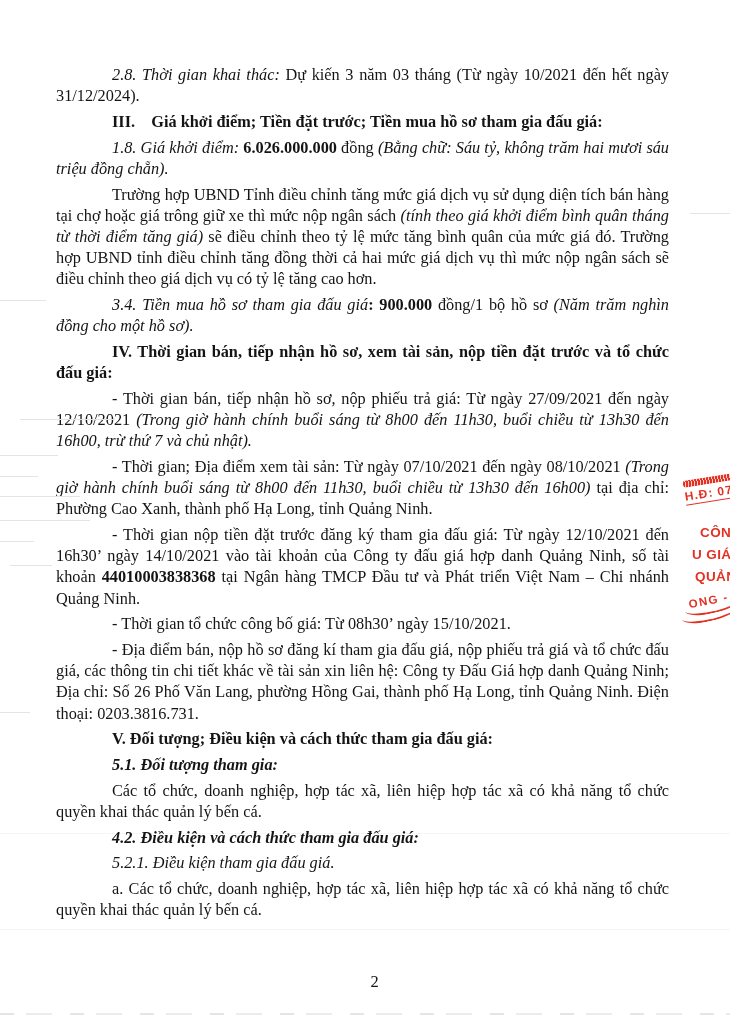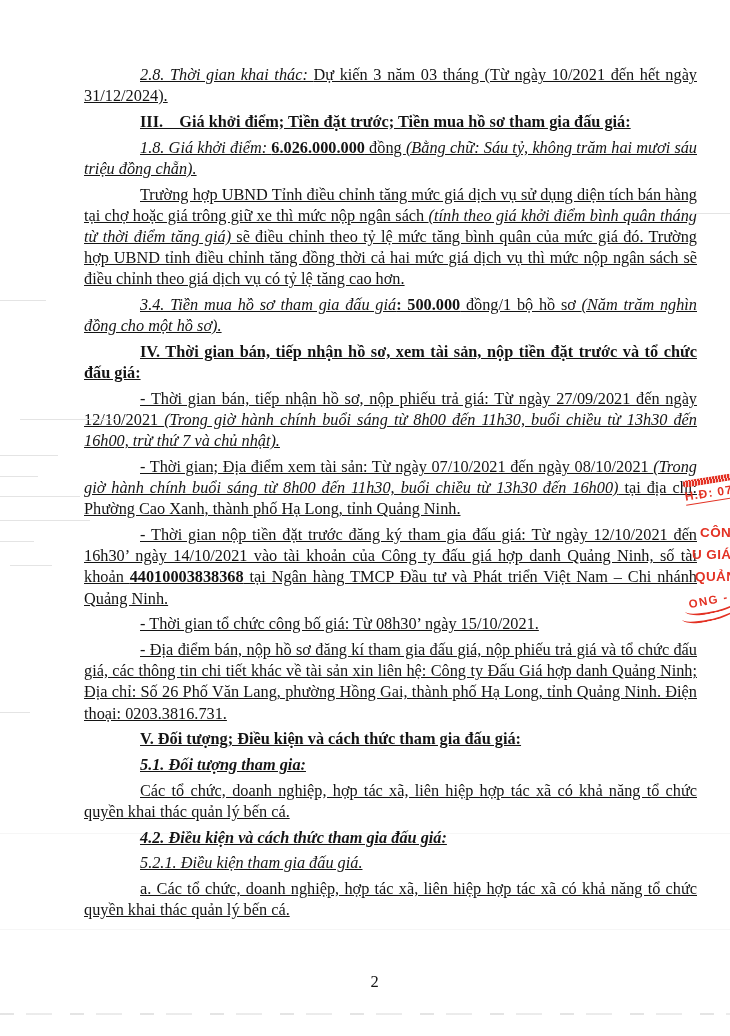--- a/index.html
+++ b/index.html
@@ -5,22 +5,22 @@
   html,body{margin:0;padding:0;background:#ffffff;}
   .page{
     position:relative;
     width:730px;height:1036px;
     background:#ffffff;
     overflow:hidden;
     font-family:"Liberation Serif","DejaVu Serif",serif;
     color:#141414;
   }
   .doc{
-    position:absolute;left:84px;top:64px;width:613px;
-    font-size:16.3px;line-height:21.2px;text-decoration:underline;
+    position:absolute;left:56px;top:64px;width:613px;
+    font-size:16.3px;line-height:21.2px;
   }
   .para{margin:0 0 4.5px 0;text-align:justify;text-indent:56px;}
   .b{font-weight:bold;}
   .i{font-style:italic;}
   .page-number{
     position:absolute;left:68px;top:972px;width:613px;
     text-align:center;font-size:16.5px;
   }
   
   .stamp{position:absolute;left:0;top:0;width:730px;height:1036px;pointer-events:none;}
@@ -71,21 +71,21 @@
 </head>
 <body>
 
 <div class="page">
 
   <div class="doc">
       <p class="para"><span class="i">2.8. Thời gian khai thác: </span><span>Dự kiến 3 năm 03 tháng (Từ ngày 10/2021 đến hết ngày 31/12/2024).</span></p>
       <p class="para"><span class="b">III. Giá khởi điểm; Tiền đặt trước; Tiền mua hồ sơ tham gia đấu giá:</span></p>
       <p class="para"><span class="i">1.8. Giá khởi điểm: </span><span class="b">6.026.000.000</span><span> đồng </span><span class="i">(Bằng chữ: Sáu tỷ, không trăm hai mươi sáu triệu đồng chẵn).</span></p>
       <p class="para"><span>Trường hợp UBND Tỉnh điều chỉnh tăng mức giá dịch vụ sử dụng diện tích bán hàng tại chợ hoặc giá trông giữ xe thì mức nộp ngân sách </span><span class="i">(tính theo giá khởi điểm bình quân tháng từ thời điểm tăng giá)</span><span> sẽ điều chỉnh theo tỷ lệ mức tăng bình quân của mức giá đó. Trường hợp UBND tỉnh điều chỉnh tăng đồng thời cả hai mức giá dịch vụ thì mức nộp ngân sách sẽ điều chỉnh theo giá dịch vụ có tỷ lệ tăng cao hơn.</span></p>
-      <p class="para"><span class="i">3.4. Tiền mua hồ sơ tham gia đấu giá</span><span class="b">: 500.000</span><span> đồng/1 bộ hồ sơ </span><span class="i">(Năm trăm nghìn đồng cho một hồ sơ).</span></p>
+      <p class="para"><span class="i">3.4. Tiền mua hồ sơ tham gia đấu giá</span><span class="b">: 900.000</span><span> đồng/1 bộ hồ sơ </span><span class="i">(Năm trăm nghìn đồng cho một hồ sơ).</span></p>
       <p class="para"><span class="b">IV. Thời gian bán, tiếp nhận hồ sơ, xem tài sản, nộp tiền đặt trước và tổ chức đấu giá:</span></p>
       <p class="para"><span>- Thời gian bán, tiếp nhận hồ sơ, nộp phiếu trả giá: Từ ngày 27/09/2021 đến ngày 12/10/2021 </span><span class="i">(Trong giờ hành chính buổi sáng từ 8h00 đến 11h30, buổi chiều từ 13h30 đến 16h00, trừ thứ 7 và chủ nhật).</span></p>
       <p class="para"><span>- Thời gian; Địa điểm xem tài sản: Từ ngày 07/10/2021 đến ngày 08/10/2021 </span><span class="i">(Trong giờ hành chính buổi sáng từ 8h00 đến 11h30, buổi chiều từ 13h30 đến 16h00)</span><span> tại địa chỉ: Phường Cao Xanh, thành phố Hạ Long, tỉnh Quảng Ninh.</span></p>
       <p class="para"><span>- Thời gian nộp tiền đặt trước đăng ký tham gia đấu giá: Từ ngày 12/10/2021  đến 16h30’ ngày 14/10/2021 vào tài khoản của Công ty đấu giá hợp danh Quảng Ninh, số tài khoản </span><span class="b">44010003838368</span><span> tại Ngân hàng TMCP Đầu tư và Phát triển Việt Nam – Chi nhánh Quảng Ninh.</span></p>
       <p class="para"><span>- Thời gian tổ chức công bố giá: Từ 08h30’ ngày 15/10/2021.</span></p>
       <p class="para"><span>- Địa điểm bán, nộp hồ sơ đăng kí tham gia đấu giá, nộp phiếu trả giá và tổ chức đấu giá, các thông tin chi tiết khác về tài sản xin liên hệ: Công ty Đấu Giá hợp danh Quảng Ninh; Địa chỉ: Số 26 Phố Văn Lang, phường Hồng Gai, thành phố Hạ Long, tỉnh Quảng Ninh. Điện thoại: 0203.3816.731.</span></p>
       <p class="para"><span class="b">V. Đối tượng; Điều kiện và cách thức tham gia đấu giá:</span></p>
       <p class="para"><span class="b i">5.1. Đối tượng tham gia:</span></p>
       <p class="para"><span>Các tổ chức, doanh nghiệp, hợp tác xã, liên hiệp hợp tác xã có khả năng tổ chức quyền khai thác quản lý bến cá.</span></p>
       <p class="para"><span class="b i">4.2. Điều kiện và cách thức tham gia đấu giá:</span></p>

